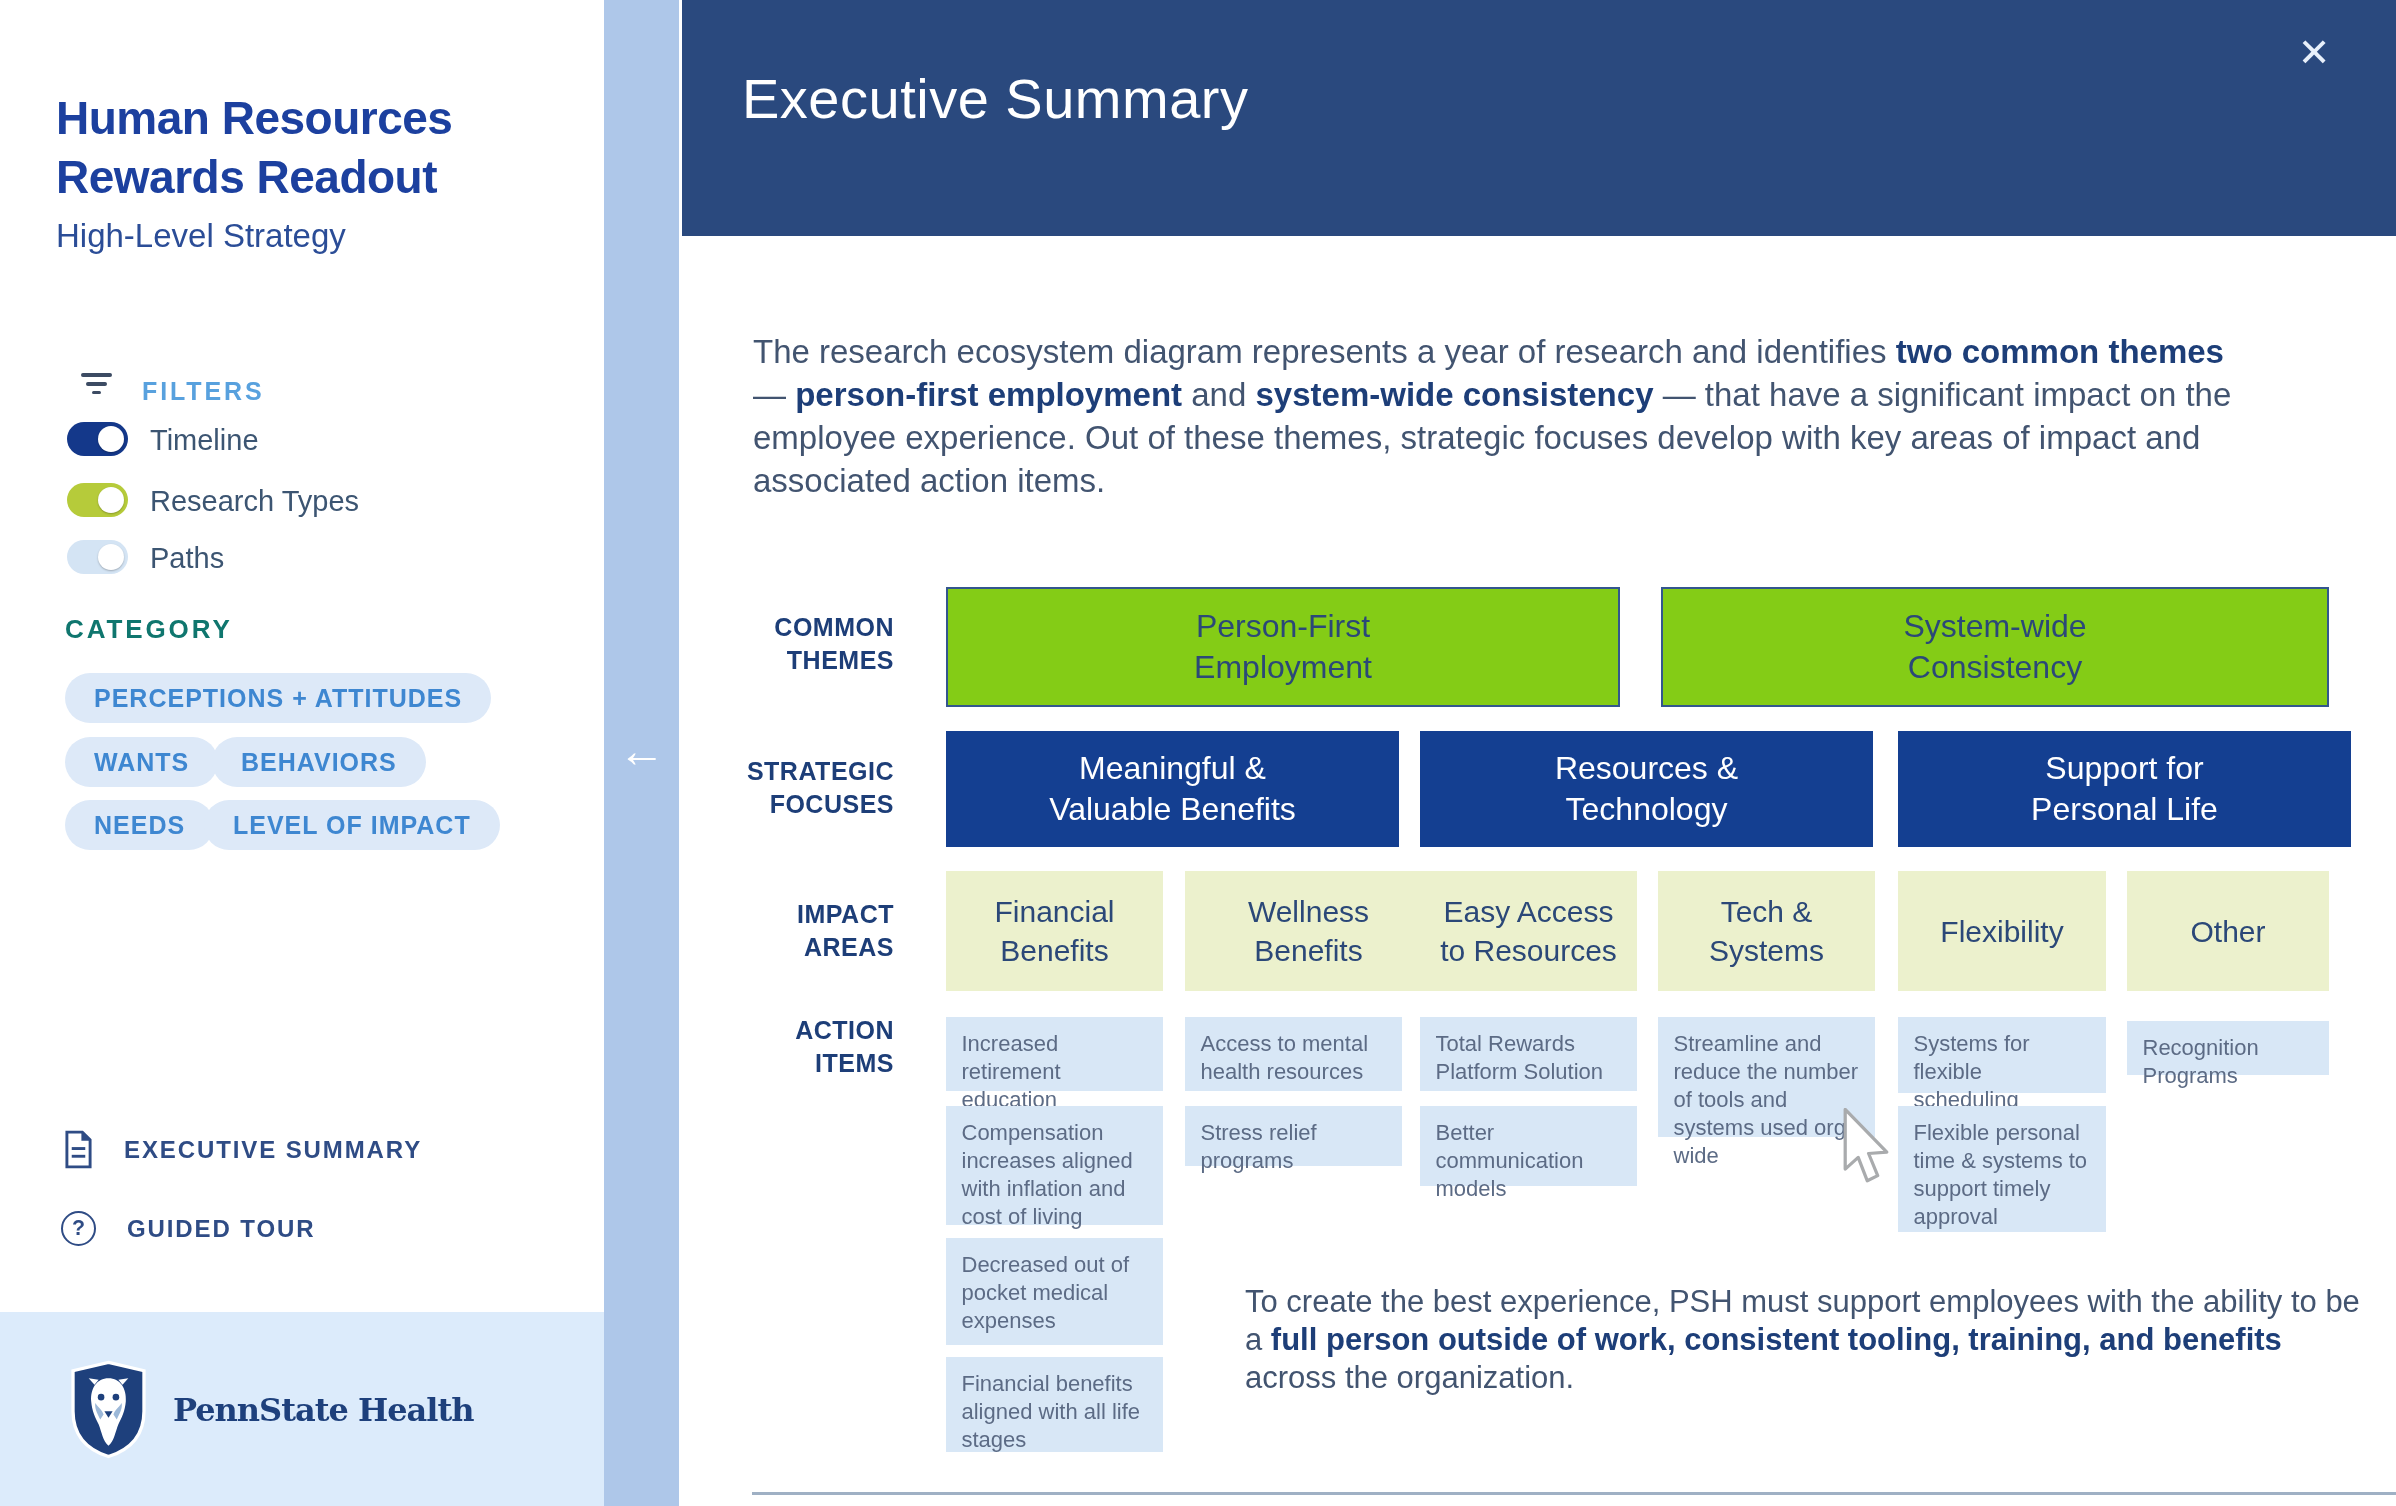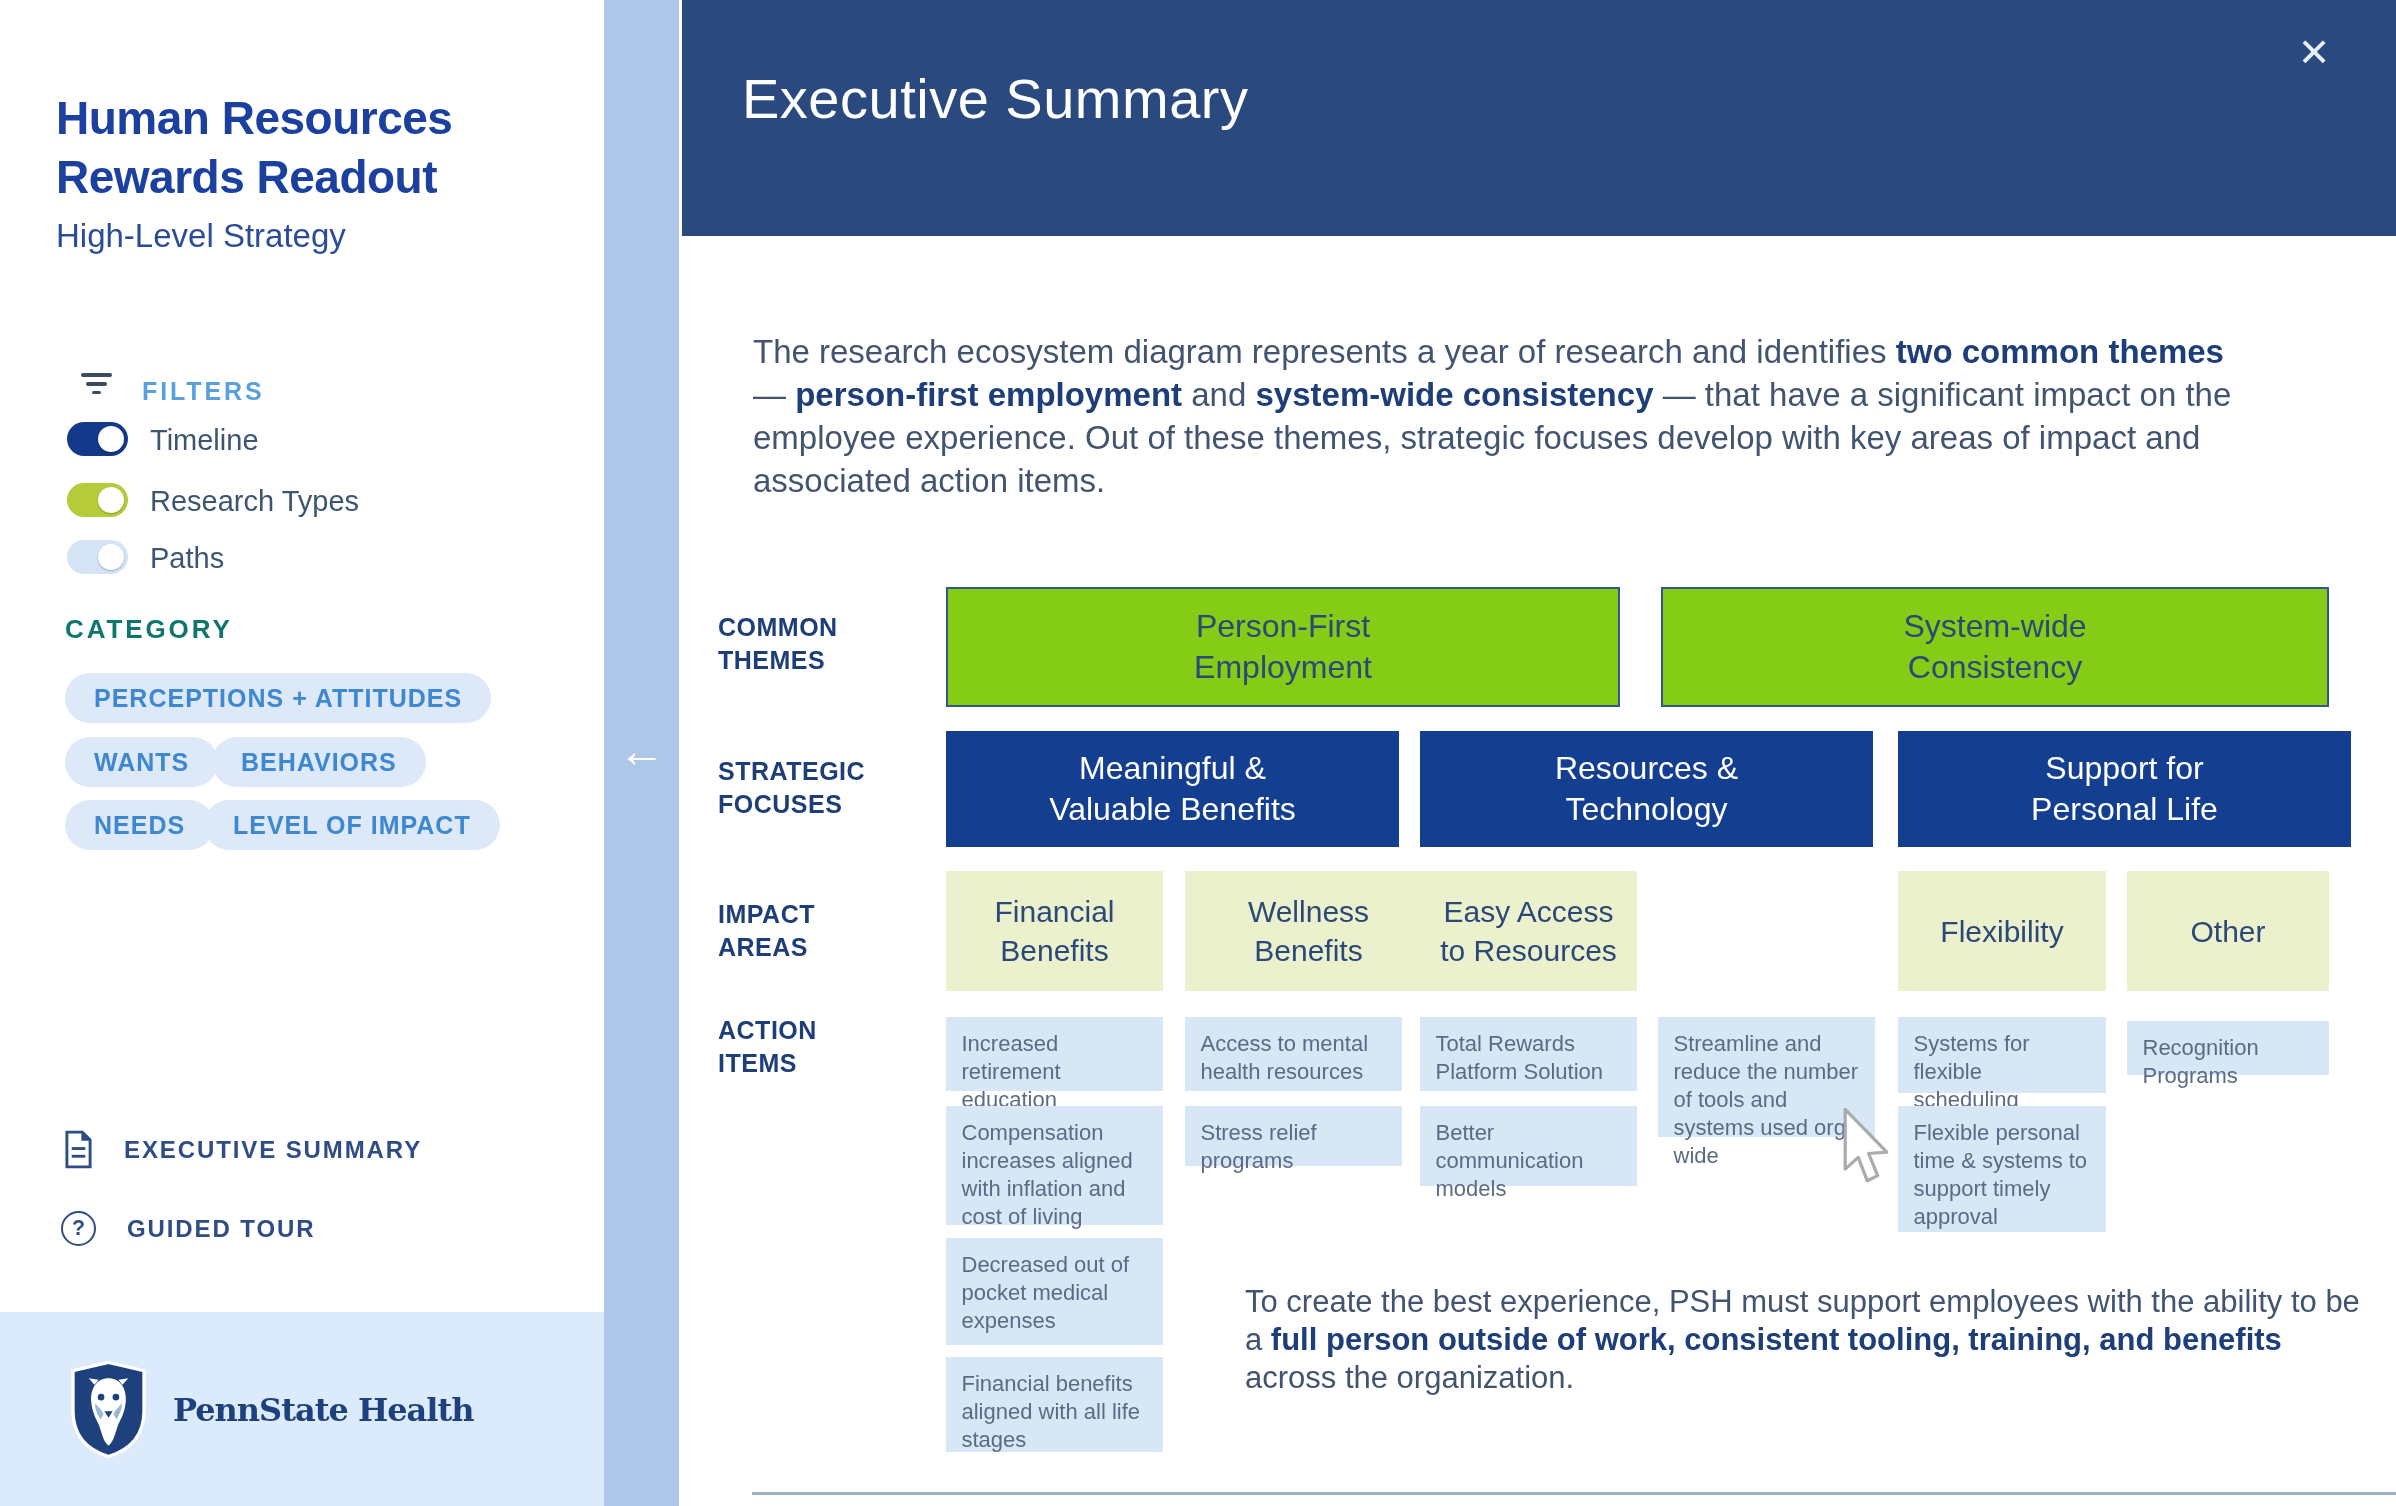--- a/index.html
+++ b/index.html
@@ -57,21 +57,21 @@
                   letter-spacing:0.5px; position:absolute; }
   .close-btn { position:absolute; right:56px; top:25px; width:54px; height:54px;
                display:flex; align-items:center; justify-content:center;
                font-size:39px; color:#e8f0fb; cursor:pointer; }
 
   .intro { left:753px; top:330px; width:1499px; font-size:33px; line-height:43px;
            color:#425470; }
   .intro b, .closing b { color:#1d3e78; }
 
   
-  .row-label { width:176px; left:718px; text-align:left; font-size:25px; line-height:33px;
+  .row-label { width:176px; left:718px; text-align:right; font-size:25px; line-height:33px;
                font-weight:bold; color:#1d3e78; white-space:pre-line; letter-spacing:0.5px; }
   .theme-box { height:120px; top:587px; background:#84cc16; border:2.9px solid #33568e;
                display:flex; align-items:center; justify-content:center; text-align:center;
                font-size:32px; line-height:41px; color:#2b4878; white-space:pre-line; }
   .focus-box { height:116px; top:731px; width:453px; background:#143f91; color:#ffffff;
                display:flex; align-items:center; justify-content:center; text-align:center;
                font-size:32px; line-height:41px; white-space:pre-line; }
   .impact-box { height:120px; top:871px; background:#ecf1cd; color:#2b4878;
                 display:flex; align-items:center; justify-content:center; text-align:center;
                 font-size:30px; line-height:39px; white-space:pre-line; }
@@ -190,20 +190,22 @@
 Technology</div>
   <div class="abs focus-box" style="left:1898px;">Support for
 Personal Life</div>
 
   <div class="abs impact-box" style="left:946px;  width:217px;">Financial
 Benefits</div>
   <div class="abs impact-box" style="left:1185px; width:247px;">Wellness
 Benefits</div>
   <div class="abs impact-box" style="left:1420px; width:217px;">Easy Access
 to Resources</div>
+  <div class="abs impact-box" style="left:1658px; width:217px;">Tech &amp;
+Systems</div>
   <div class="abs impact-box" style="left:1898px; width:208px;">Flexibility</div>
   <div class="abs impact-box" style="left:2127px; width:202px;">Other</div>
 
   <div class="abs action-card" style="left:946px;  top:1017px; width:217px; height:74px;">Increased retirement education</div>
   <div class="abs action-card" style="left:946px;  top:1106px; width:217px; height:119px;">Compensation increases aligned with inflation and cost of living</div>
   <div class="abs action-card" style="left:946px;  top:1238px; width:217px; height:107px;">Decreased out of pocket medical expenses</div>
   <div class="abs action-card" style="left:946px;  top:1357px; width:217px; height:95px;">Financial benefits aligned with all life stages</div>
 
   <div class="abs action-card" style="left:1185px; top:1017px; width:217px; height:74px;">Access to mental health resources</div>
   <div class="abs action-card" style="left:1185px; top:1106px; width:217px; height:60px;">Stress relief programs</div>

